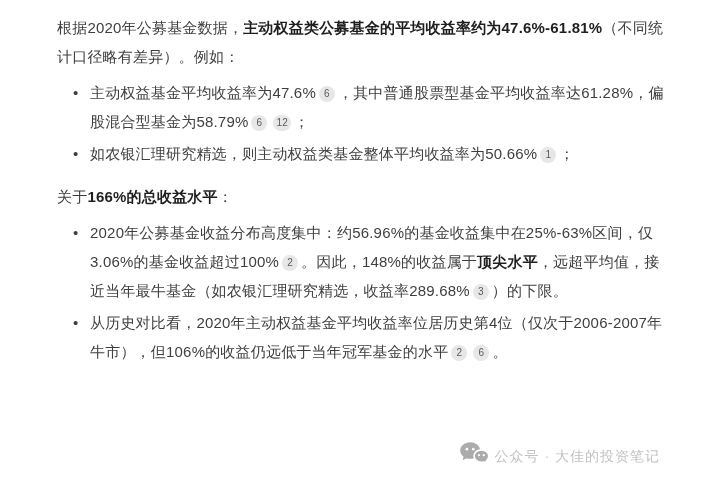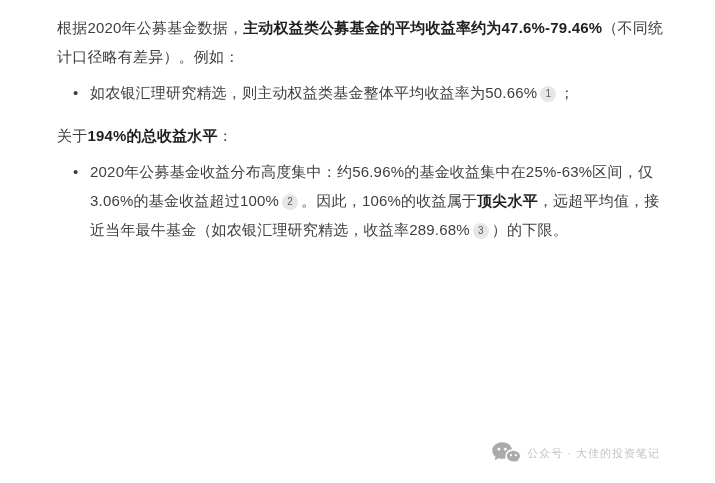--- a/index.html
+++ b/index.html
@@ -44,40 +44,42 @@
     line-height: 16px;
     text-align: center;
     margin: 0 3px;
     vertical-align: 1px;
     cursor: pointer;
   }
   .watermark {
     position: absolute;
     right: 55px; bottom: 17px;
     display: flex;
-    align-items: center;
+    align-items: flex-end;
     gap: 5px;
     color: #c2c2c2;
-    font-size: 11px;
+    font-size: 14px;
     letter-spacing: 1px;
     user-select: none;
   }
   .watermark svg { display: block; }
 </style>
 </head>
 <body>
 
 <main class="content">
-    <p class="paragraph"><span>根据2020年公募基金数据，</span><span class="seg-bold">主动权益类公募基金的平均收益率约为47.6%-79.46%</span><span>（不同统计口径略有差异）。例如：</span></p>
+    <p class="paragraph"><span>根据2020年公募基金数据，</span><span class="seg-bold">主动权益类公募基金的平均收益率约为47.6%-61.81%</span><span>（不同统计口径略有差异）。例如：</span></p>
     <ul class="bullet-list">
+      <li class="list-item"><span>主动权益基金平均收益率为47.6%</span><span class="badge">6</span><span>，其中普通股票型基金平均收益率达61.28%，偏股混合型基金为58.79%</span><span class="badge">6</span><span class="badge">12</span><span>；</span></li>
       <li class="list-item"><span>如农银汇理研究精选，则主动权益类基金整体平均收益率为50.66%</span><span class="badge">1</span><span>；</span></li>
     </ul>
-    <p class="paragraph"><span>关于</span><span class="seg-bold">194%的总收益水平</span><span>：</span></p>
+    <p class="paragraph"><span>关于</span><span class="seg-bold">166%的总收益水平</span><span>：</span></p>
     <ul class="bullet-list">
-      <li class="list-item"><span>2020年公募基金收益分布高度集中：约56.96%的基金收益集中在25%-63%区间，仅3.06%的基金收益超过100%</span><span class="badge">2</span><span>。因此，106%的收益属于</span><span class="seg-bold">顶尖水平</span><span>，远超平均值，接近当年最牛基金（如农银汇理研究精选，收益率289.68%</span><span class="badge">3</span><span>）的下限。</span></li>
+      <li class="list-item"><span>2020年公募基金收益分布高度集中：约56.96%的基金收益集中在25%-63%区间，仅3.06%的基金收益超过100%</span><span class="badge">2</span><span>。因此，148%的收益属于</span><span class="seg-bold">顶尖水平</span><span>，远超平均值，接近当年最牛基金（如农银汇理研究精选，收益率289.68%</span><span class="badge">3</span><span>）的下限。</span></li>
+      <li class="list-item"><span>从历史对比看，2020年主动权益基金平均收益率位居历史第4位（仅次于2006-2007年牛市），但106%的收益仍远低于当年冠军基金的水平</span><span class="badge">2</span><span class="badge">6</span><span>。</span></li>
     </ul>
   </main>
 
 <div class="watermark">
   <span>
     <svg width="31" height="25" viewBox="0 0 31 25">
       <g fill="#ababab">
         <path d="M11.2 1.2 C5.6 1.2 1.2 4.9 1.2 9.5 C1.2 12 2.5 14.2 4.6 15.7 L3.6 19.2 L7.6 17.2 C8.7 17.6 9.9 17.8 11.2 17.8 C16.8 17.8 21.2 14.1 21.2 9.5 C21.2 4.9 16.8 1.2 11.2 1.2 Z"></path>
       </g>
       <circle cx="7.9" cy="8.2" r="1.35" fill="#ffffff"></circle>

